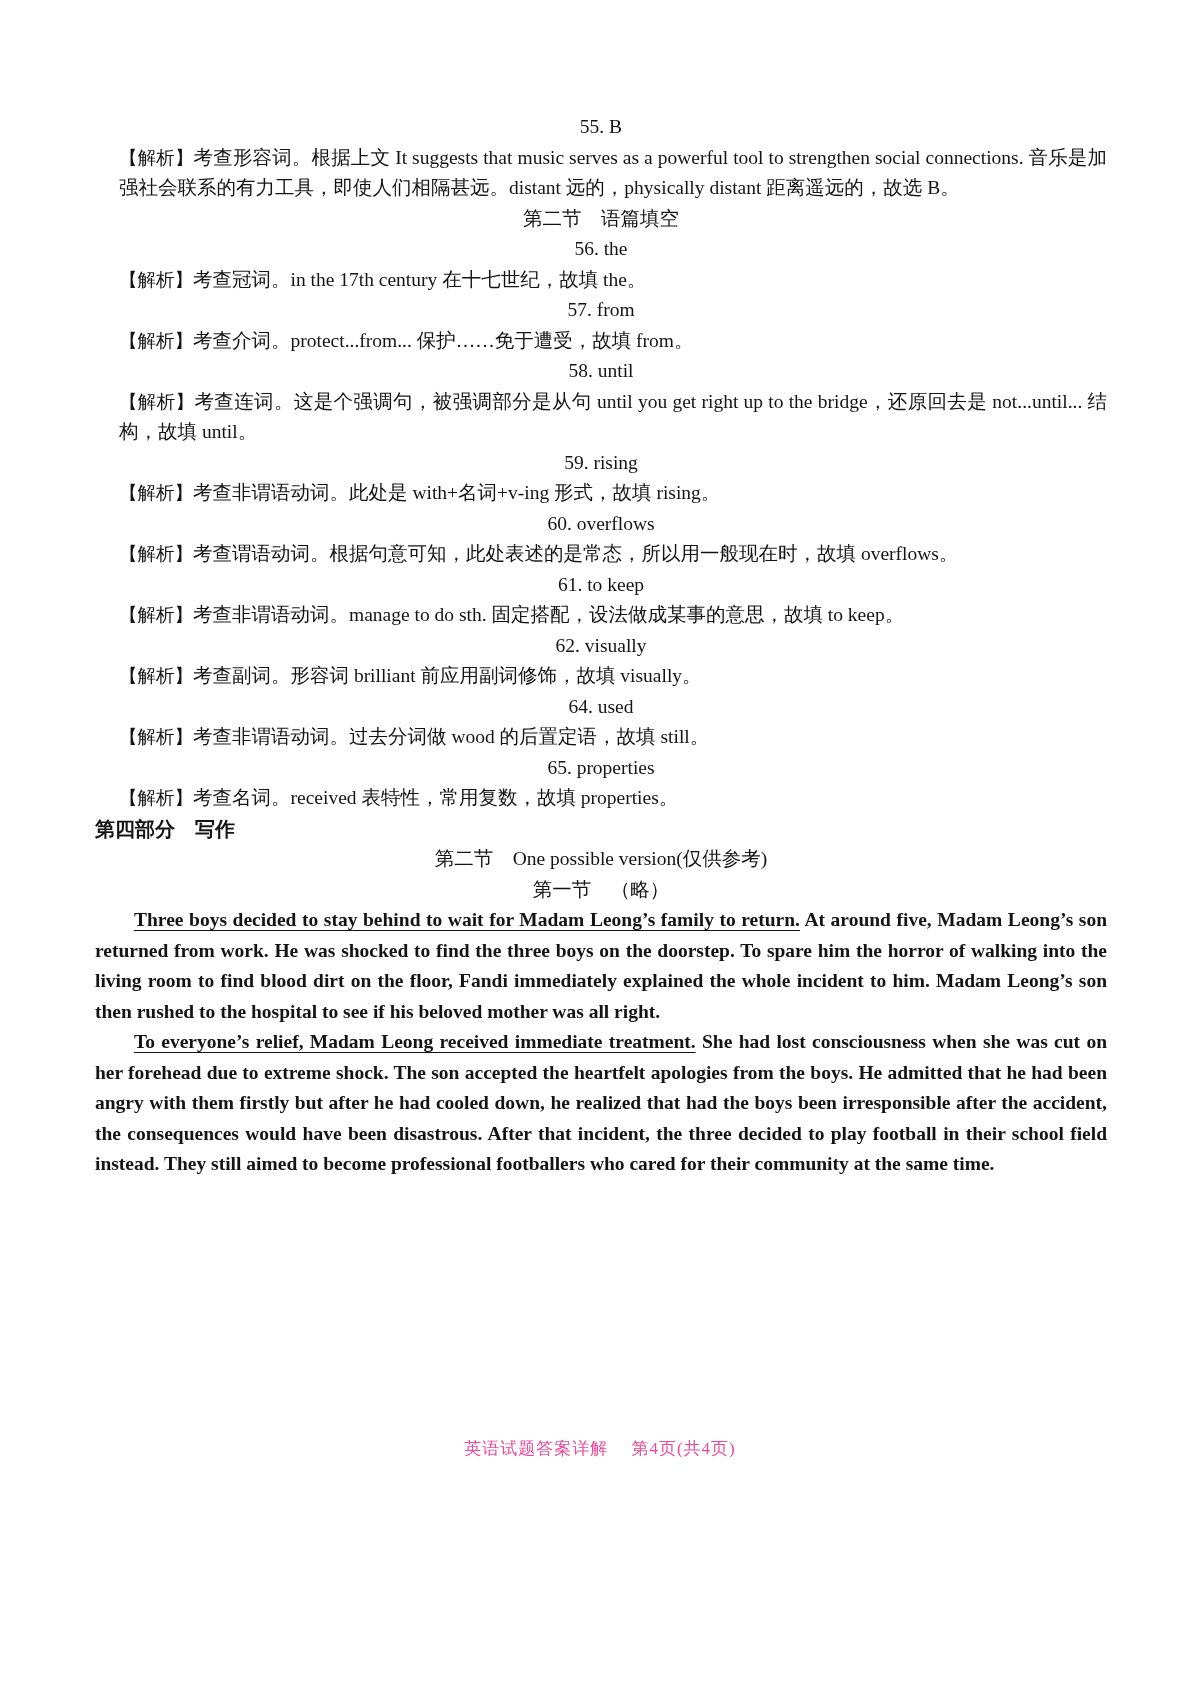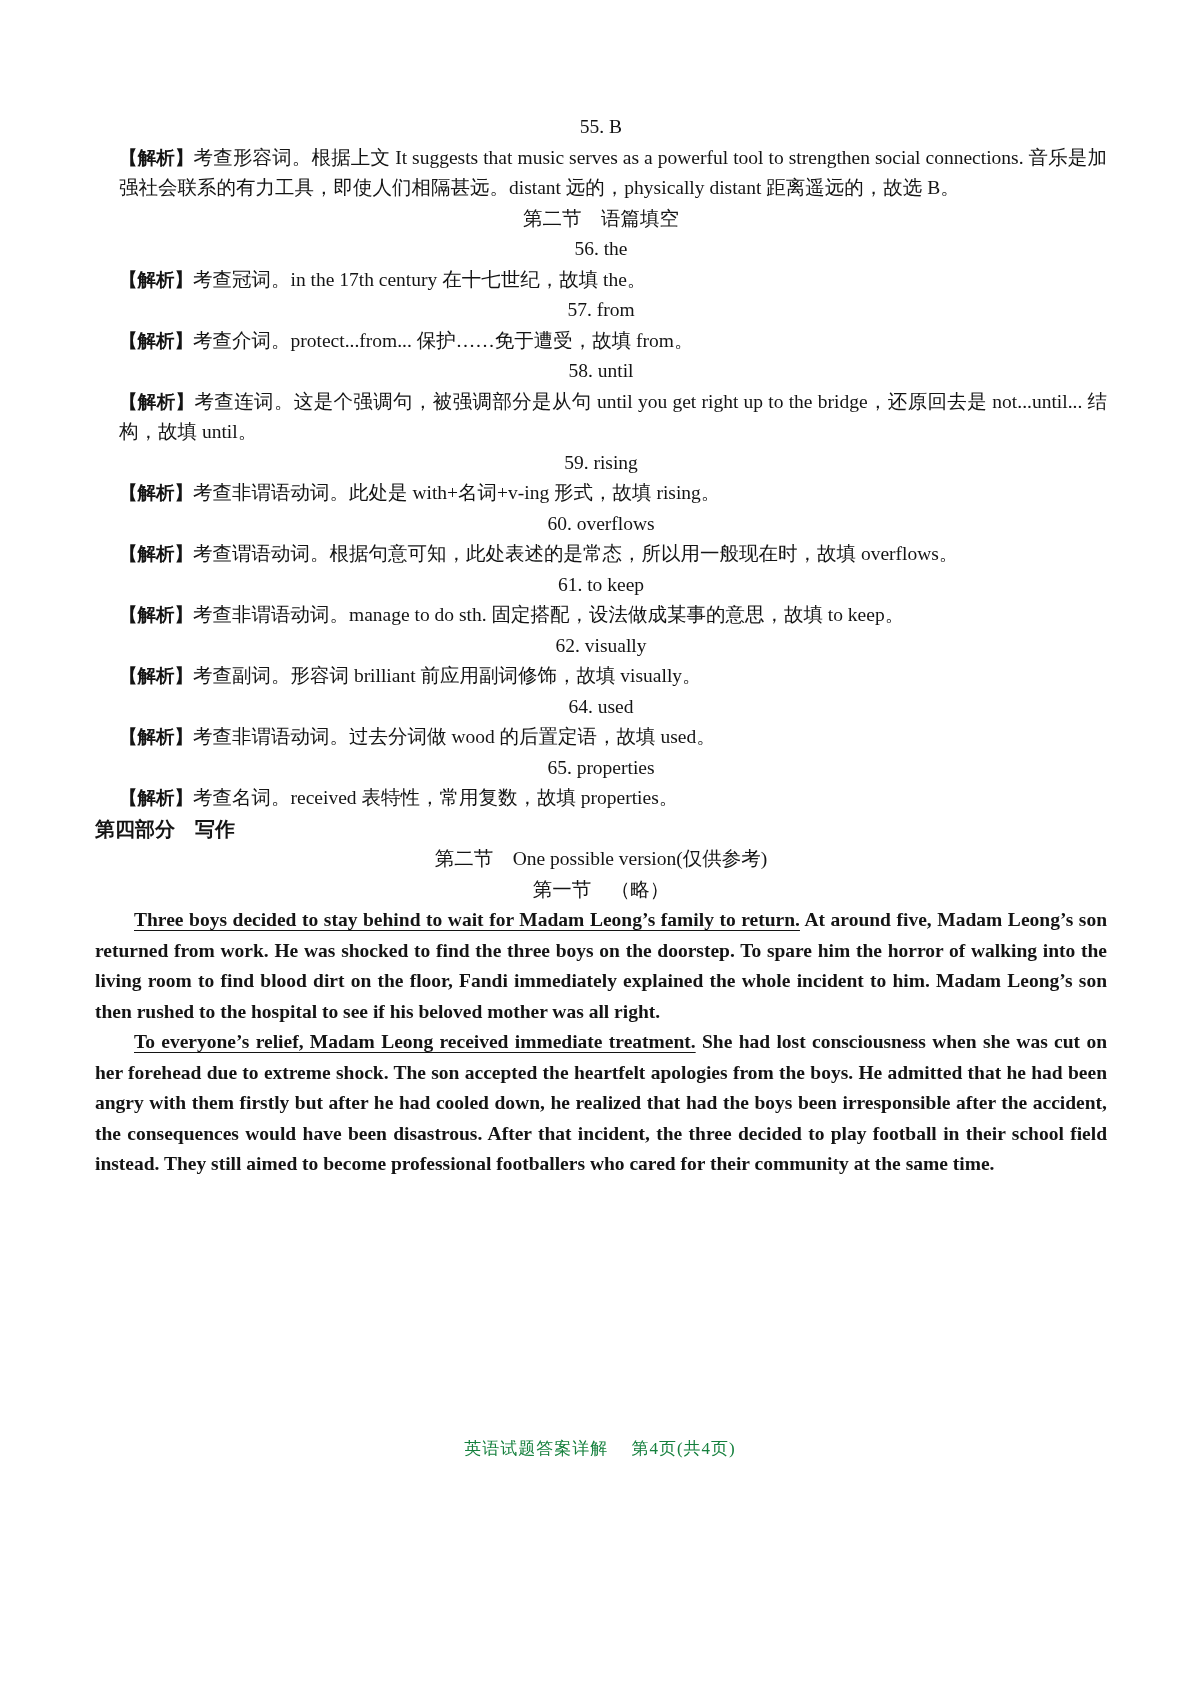--- a/index.html
+++ b/index.html
@@ -21,21 +21,21 @@
     line-height: 30.5px;
   }
   .answer-num {
     text-align: center;
   }
   .expl {
     margin-left: 24px;
     text-align: justify;
   }
   .jiexi {
-    font-weight: bold;
+    font-weight: normal;
     font-family: "Liberation Sans", "DejaVu Sans", sans-serif;
     font-size: 18.5px;
   }
   .section-header {
     text-align: center;
   }
   .part-header {
     font-weight: bold;
     font-family: "Liberation Sans", "DejaVu Sans", sans-serif;
     font-size: 20px;
@@ -49,21 +49,21 @@
     text-decoration: underline;
     text-underline-offset: 4px;
   }
   .footer {
     position: absolute;
     top: 1437px;
     left: 0;
     width: 1200px;
     text-align: center;
     font-size: 17px;
-    color: #15803d;
+    color: #ec4899;
     letter-spacing: 1px;
   }
 </style>
 </head>
 <body>
 
 <div class="content">
 
   <div>
     <div class="answer-num">55. B</div>
@@ -103,21 +103,21 @@
   </div>
 
   <div>
     <div class="answer-num">62. visually</div>
     <p class="expl"><span class="jiexi">【解析】</span><span>考查副词。形容词 brilliant 前应用副词修饰，故填 visually。</span></p>
   </div>
 
 
   <div>
     <div class="answer-num">64. used</div>
-    <p class="expl"><span class="jiexi">【解析】</span><span>考查非谓语动词。过去分词做 wood 的后置定语，故填 used。</span></p>
+    <p class="expl"><span class="jiexi">【解析】</span><span>考查非谓语动词。过去分词做 wood 的后置定语，故填 still。</span></p>
   </div>
 
   <div>
     <div class="answer-num">65. properties</div>
     <p class="expl"><span class="jiexi">【解析】</span><span>考查名词。received 表特性，常用复数，故填 properties。</span></p>
   </div>
 
   <div class="part-header">第四部分　写作</div>
 
   <div class="section-header">第二节　One possible version(仅供参考)</div>

